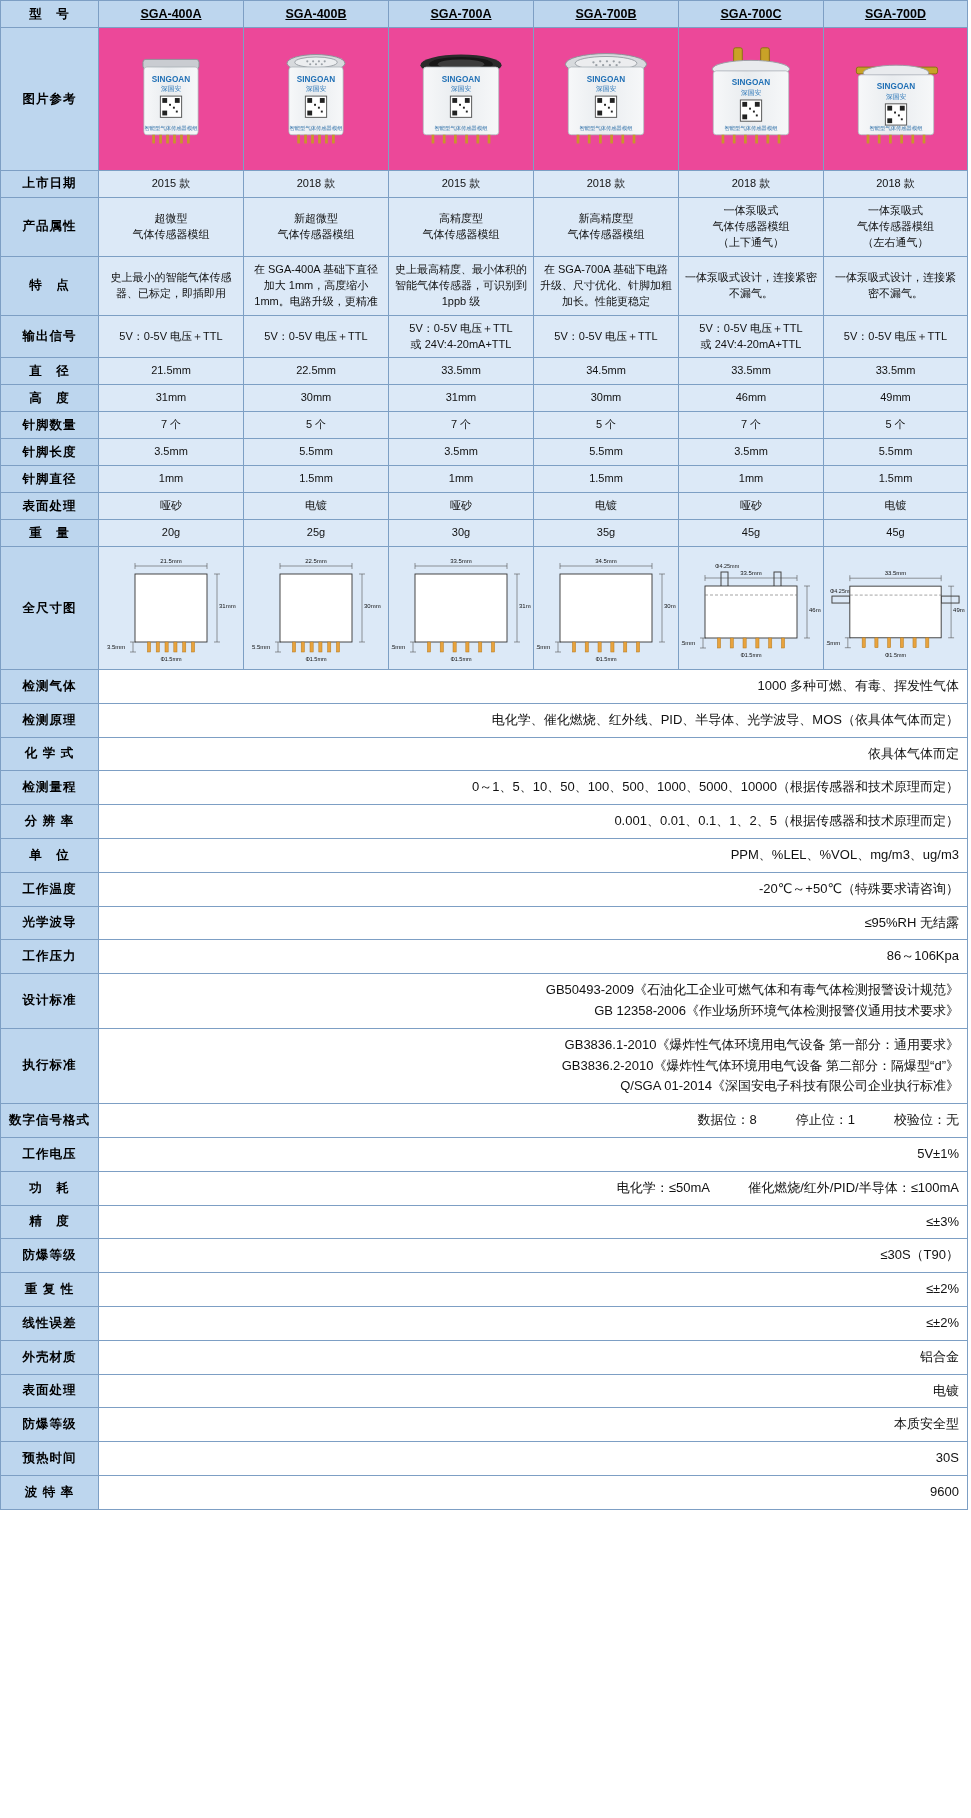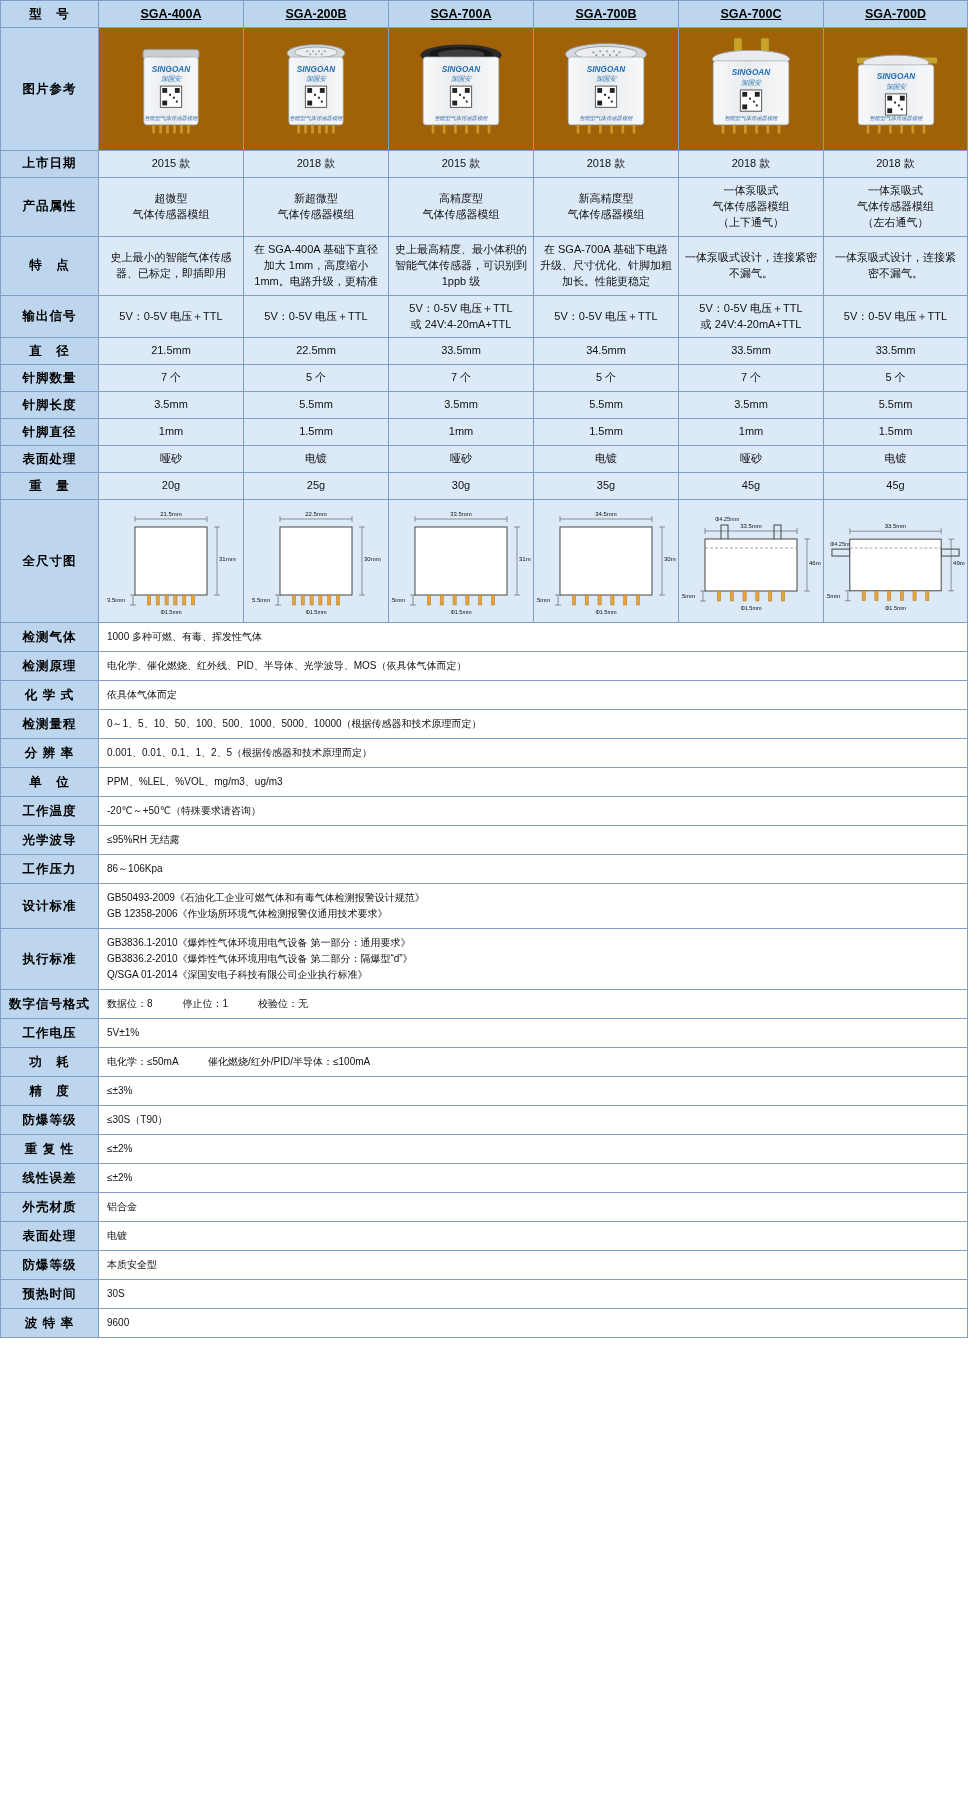--- a/index.html
+++ b/index.html
@@ -33,32 +33,31 @@
   .cell{
     background:#dce9f7;
     text-align:center;
     font-size:11px;
     line-height:1.45;
     padding:5px 6px;
     color:#111;
   }
   .wide{
     background:#ffffff;
-    text-align:left;
-    font-size:10px;
+    text-align:right;
+    font-size:13px;
     line-height:1.6;
     padding:6px 8px;
     color:#111;
   }
   .imgcell{
-    background:#a16207;
+    background:#ec4899;
     height:118px;
-    padding:2px;
+    padding:12px;
     text-align:center;
-    font-style:italic;
   }
   .dimcell{
     background:#dce9f7;
     height:118px;
     padding:2px;
     text-align:center;
   }
   .sensor-wrap{display:flex;align-items:center;justify-content:center;height:114px;}
   .dim-wrap{display:flex;align-items:center;justify-content:center;height:112px;}
   .multiline{white-space:pre-line;}
@@ -74,21 +73,21 @@
       <col style="width:145px">
       <col style="width:145px">
       <col style="width:145px">
       <col style="width:145px">
       <col style="width:144px">
     </colgroup>
     <tbody id="tbody">
         <tr>
           <td class="lbl">型　号</td>
           <td class="modelhead">SGA-400A</td>
-          <td class="modelhead">SGA-200B</td>
+          <td class="modelhead">SGA-400B</td>
           <td class="modelhead">SGA-700A</td>
           <td class="modelhead">SGA-700B</td>
           <td class="modelhead">SGA-700C</td>
           <td class="modelhead">SGA-700D</td>
         </tr>
         <tr>
           <td class="lbl">图片参考</td>
           <td class="imgcell">
             <div class="sensor-wrap">
               <svg viewBox="0 0 118 118" width="118" height="114">
@@ -371,20 +370,29 @@
         <tr>
           <td class="lbl">直　径</td>
           <td class="cell multiline">21.5mm</td>
           <td class="cell multiline">22.5mm</td>
           <td class="cell multiline">33.5mm</td>
           <td class="cell multiline">34.5mm</td>
           <td class="cell multiline">33.5mm</td>
           <td class="cell multiline">33.5mm</td>
         </tr>
         <tr>
+          <td class="lbl">高　度</td>
+          <td class="cell multiline">31mm</td>
+          <td class="cell multiline">30mm</td>
+          <td class="cell multiline">31mm</td>
+          <td class="cell multiline">30mm</td>
+          <td class="cell multiline">46mm</td>
+          <td class="cell multiline">49mm</td>
+        </tr>
+        <tr>
           <td class="lbl">针脚数量</td>
           <td class="cell multiline">7 个</td>
           <td class="cell multiline">5 个</td>
           <td class="cell multiline">7 个</td>
           <td class="cell multiline">5 个</td>
           <td class="cell multiline">7 个</td>
           <td class="cell multiline">5 个</td>
         </tr>
         <tr>
           <td class="lbl">针脚长度</td>

